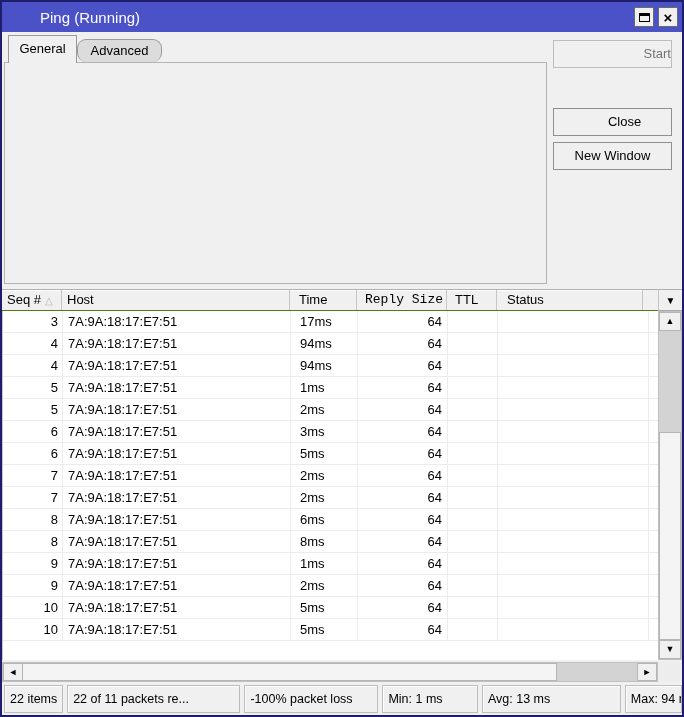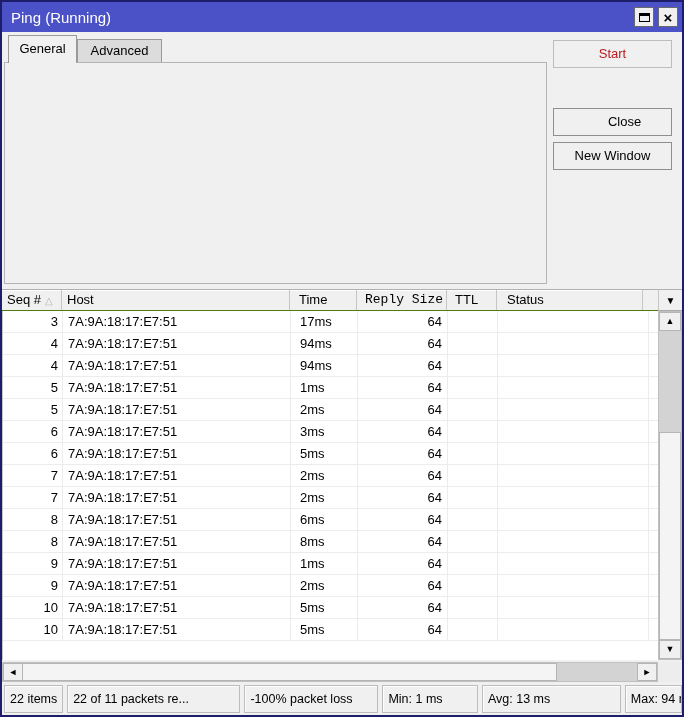--- a/index.html
+++ b/index.html
@@ -10,21 +10,21 @@
     position: relative;
     width: 684px; height: 717px;
     background: #f0f0f0;
     border: 2px solid #1d1d6b;
     overflow: hidden;
   }
 
   
   .titlebar {
     position:absolute; left:0; top:0; width:680px; height:30px;
-    background:#4b51c6; display:flex; align-items:center;
+    background:#4b51c6; display:flex; align-items:center;padding-left:29px;
   }
   .titlebar .title { color:#fff; font-size:15px; padding-left:9px; flex:1; }
   .tb-btn {
     width:20px; height:20px; margin-right:4px;
     background:#f0f0f0; border:1px solid #6a6a6a;
     display:flex; align-items:center; justify-content:center;
     cursor:default;
   }
   .max-icon { display:block; width:11px; height:9px; border:1px solid #000; border-top:3px solid #000; }
   .x-icon { font-size:15px; font-weight:bold; line-height:1; }
@@ -33,21 +33,21 @@
   .tab {
     position:absolute; text-align:center; cursor:default;
     border:1px solid #9a9a9a; border-bottom:none;
   }
   .tab-active {
     left:6px; top:33px; width:69px; height:28px; line-height:26px;
     background:#f0f0f0; z-index:3;
   }
   .tab-inactive {
     left:75px; top:37px; width:85px; height:23px; line-height:22px;
-    background:#dcdcdc; z-index:1;
+    background:#dcdcdc; z-index:1;border-radius:9px;
   }
 
   
   .tab-panel {
     position:absolute; left:2px; top:60px; width:543px; height:222px;
     border:1px solid #b4b4b4; background:#f0f0f0; z-index:2;
   }
 
   .f-label { position:absolute; left:0; width:107px; text-align:right; line-height:22px; }
   .f-input {
@@ -67,21 +67,21 @@
   .unit-label { position:absolute; line-height:22px; }
 
   
   .act-btn {
     position:absolute; left:551px; width:119px; height:28px;
     background:#f0f0f0; border:1px solid #8f8f8f;
     text-align:center; line-height:26px; cursor:default;
     font-size:13px;
   }
   .act-btn.default { border:2px solid #111; line-height:24px; }
-  .act-btn.disabled { color:#b91c1c; border-color:#bdbdbd; }
+  .act-btn.disabled { color:#737373; border-color:#bdbdbd;text-align:right; }
 
   
   .tbl-header {
     position:absolute; left:0; top:287px; width:680px; height:22px;
     background:#f0f0f0; display:flex;
     border-top:1px solid #b0b0b0; border-bottom:1px solid #4d7c0f;
   }
   .th {
     height:100%; line-height:20px; padding-left:5px;
     border-right:1px solid #c6c6c6;

